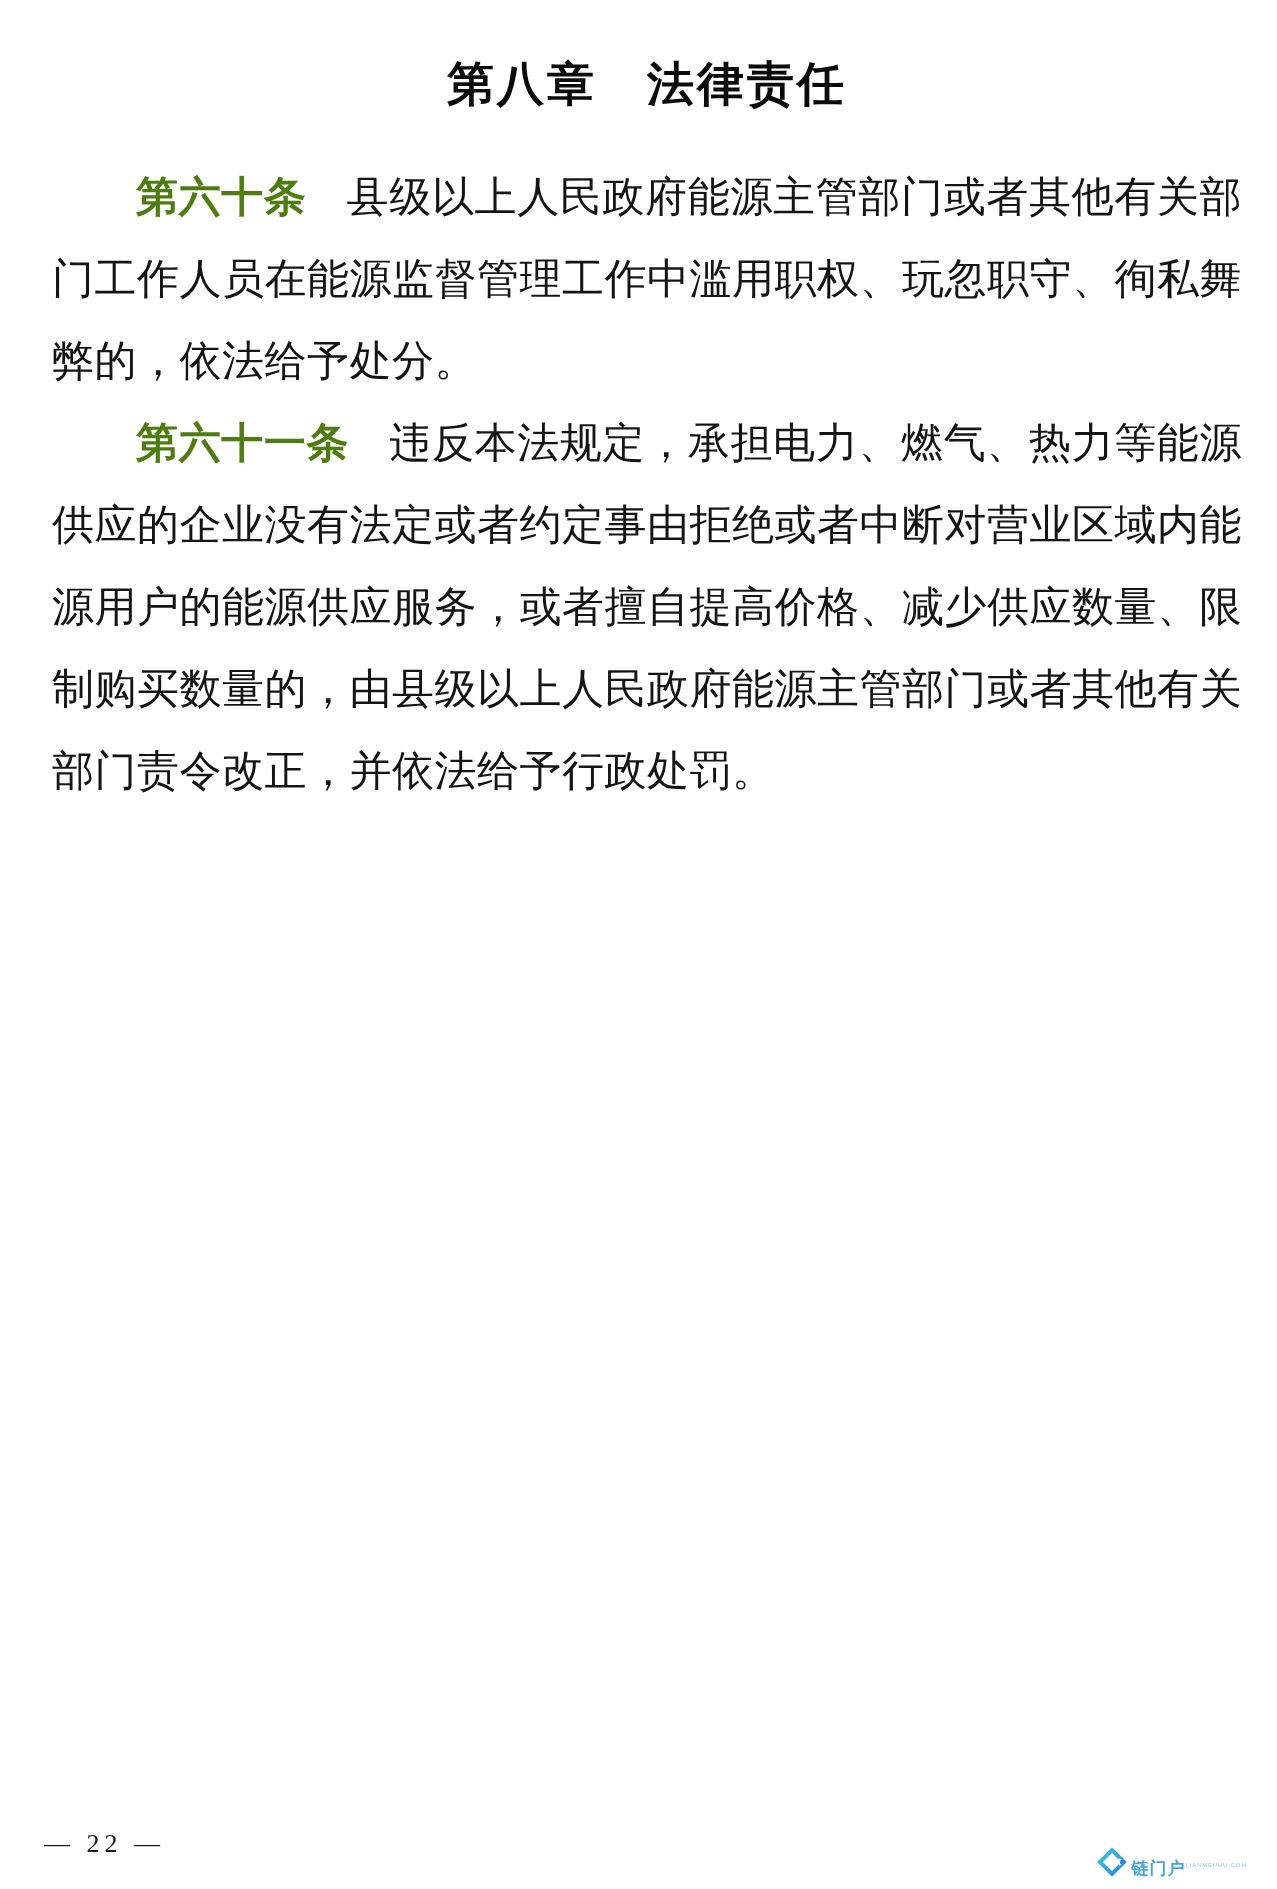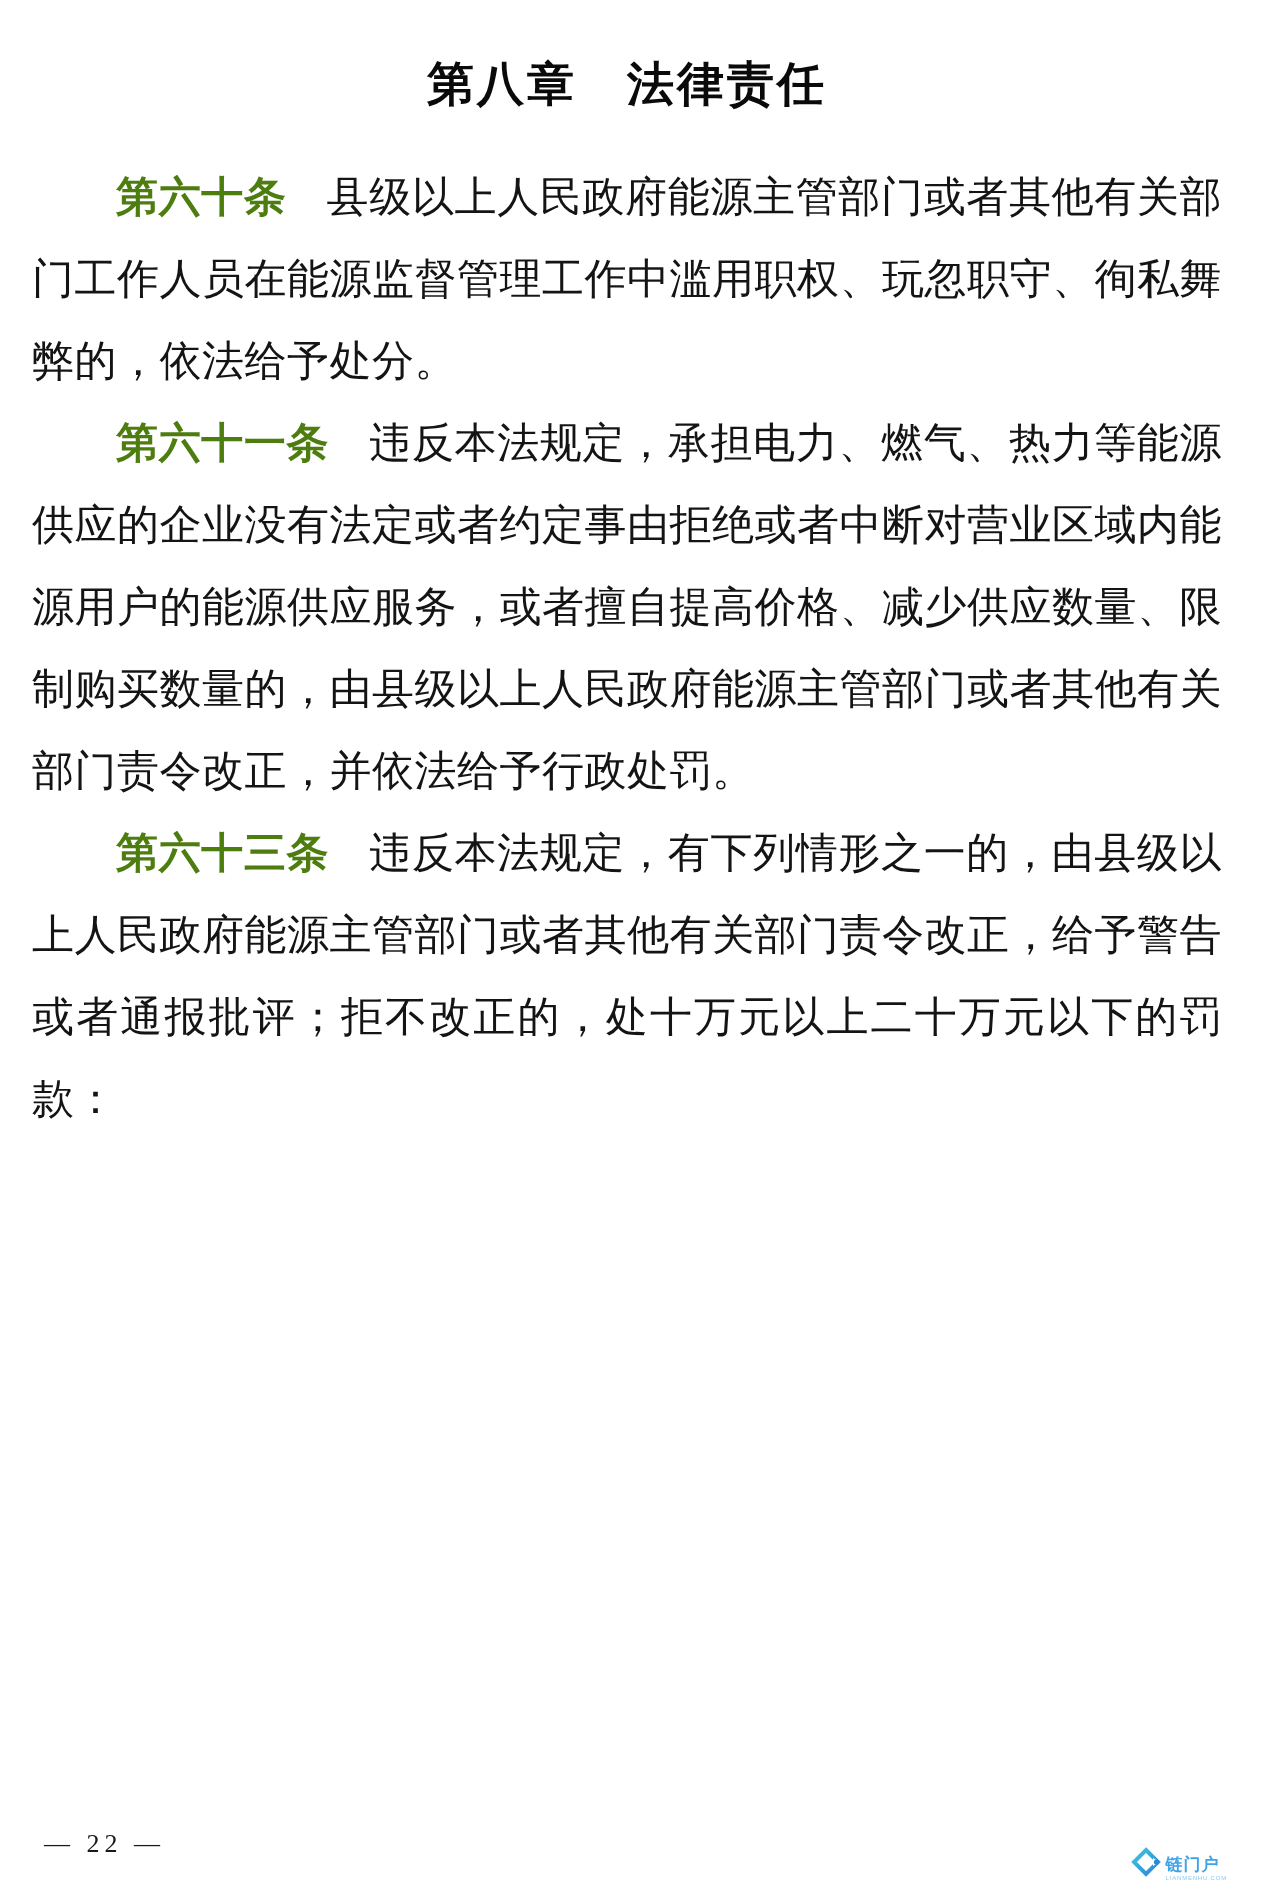--- a/index.html
+++ b/index.html
@@ -4,20 +4,21 @@
 <style>
   html,body { margin:0; padding:0; background:#ffffff; }
   .page {
     position: relative;
     width: 1237px;
     height: 1889px;
     background: #ffffff;
     overflow: hidden;
     font-family: "Liberation Serif", "DejaVu Serif", serif;
     color: #000;
+    padding-left: 20px;
   }
   .content {
     padding: 56px 0 0 32px;
     width: 1190px;
   }
   .doc-title {
     margin: 0 0 44px 0;
     text-align: center;
     font-size: 47px;
     line-height: 56px;
@@ -55,21 +56,21 @@
     font-family: "Liberation Serif", "DejaVu Serif", serif;
   }
   .logo {
     position: absolute;
     right: 10px;
     bottom: 8px;
     display: flex;
     align-items: center;
     gap: 5px;
   }
-  .logo-text { display:flex; flex-direction:column; line-height:1;margin-top:8px; }
+  .logo-text { display:flex; flex-direction:row; line-height:1;margin-top:8px; }
   .logo-name {
     font-family: "Liberation Sans", "DejaVu Sans", sans-serif;
     font-size: 17px;
     font-weight: 700;
     color: #3fa3e8;
     letter-spacing: 1px;
   }
   .logo-domain {
     font-family: "Liberation Sans", "DejaVu Sans", sans-serif;
     font-size: 6px;
@@ -83,21 +84,20 @@
 
 <div class="page">
   <div class="content">
     <h1 class="doc-title">第八章　法律责任</h1>
 
     <p class="para"><span class="art-num">第六十条</span><span>县级以上人民政府能源主管部门或者其他有关部门工作人员在能源监督管理工作中滥用职权、玩忽职守、徇私舞弊的，依法给予处分。</span></p>
 
     <p class="para"><span class="art-num">第六十一条</span><span>违反本法规定，承担电力、燃气、热力等能源供应的企业没有法定或者约定事由拒绝或者中断对营业区域内能源用户的能源供应服务，或者擅自提高价格、减少供应数量、限制购买数量的，由县级以上人民政府能源主管部门或者其他有关部门责令改正，并依法给予行政处罚。</span></p>
 
 
-    <p class="para"><span class="art-num">第六十三条</span><span>违反本法规定，有下列情形之一的，由县级以上人民政府能源主管部门或者其他有关部门责令改正，给予警告或者通报批评；拒不改正的，处十万元以上二十万元以下的罚款：</span></p>
 
   </div>
 
   <div class="page-num">— 22 —</div>
 
   <div class="logo">
     <span>
       <svg width="30" height="30" viewBox="0 0 30 30">
         <defs>
           <linearGradient id="lg" x1="0" y1="0" x2="1" y2="1">

